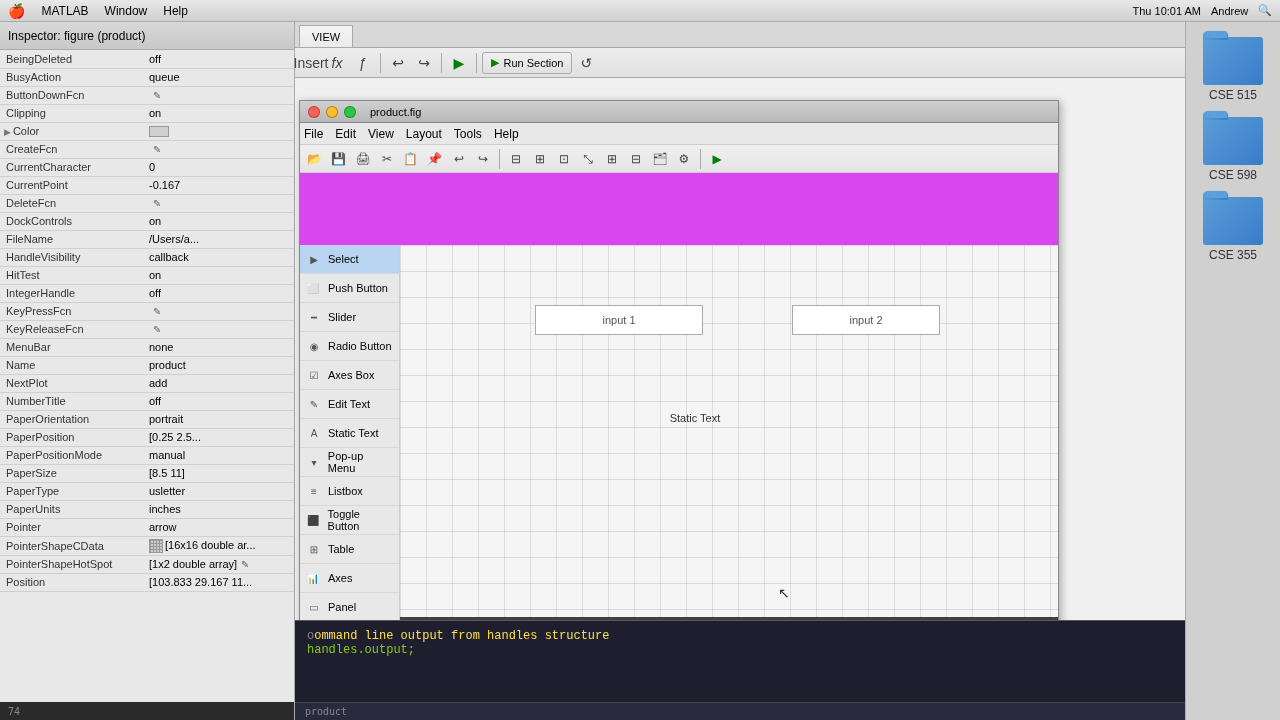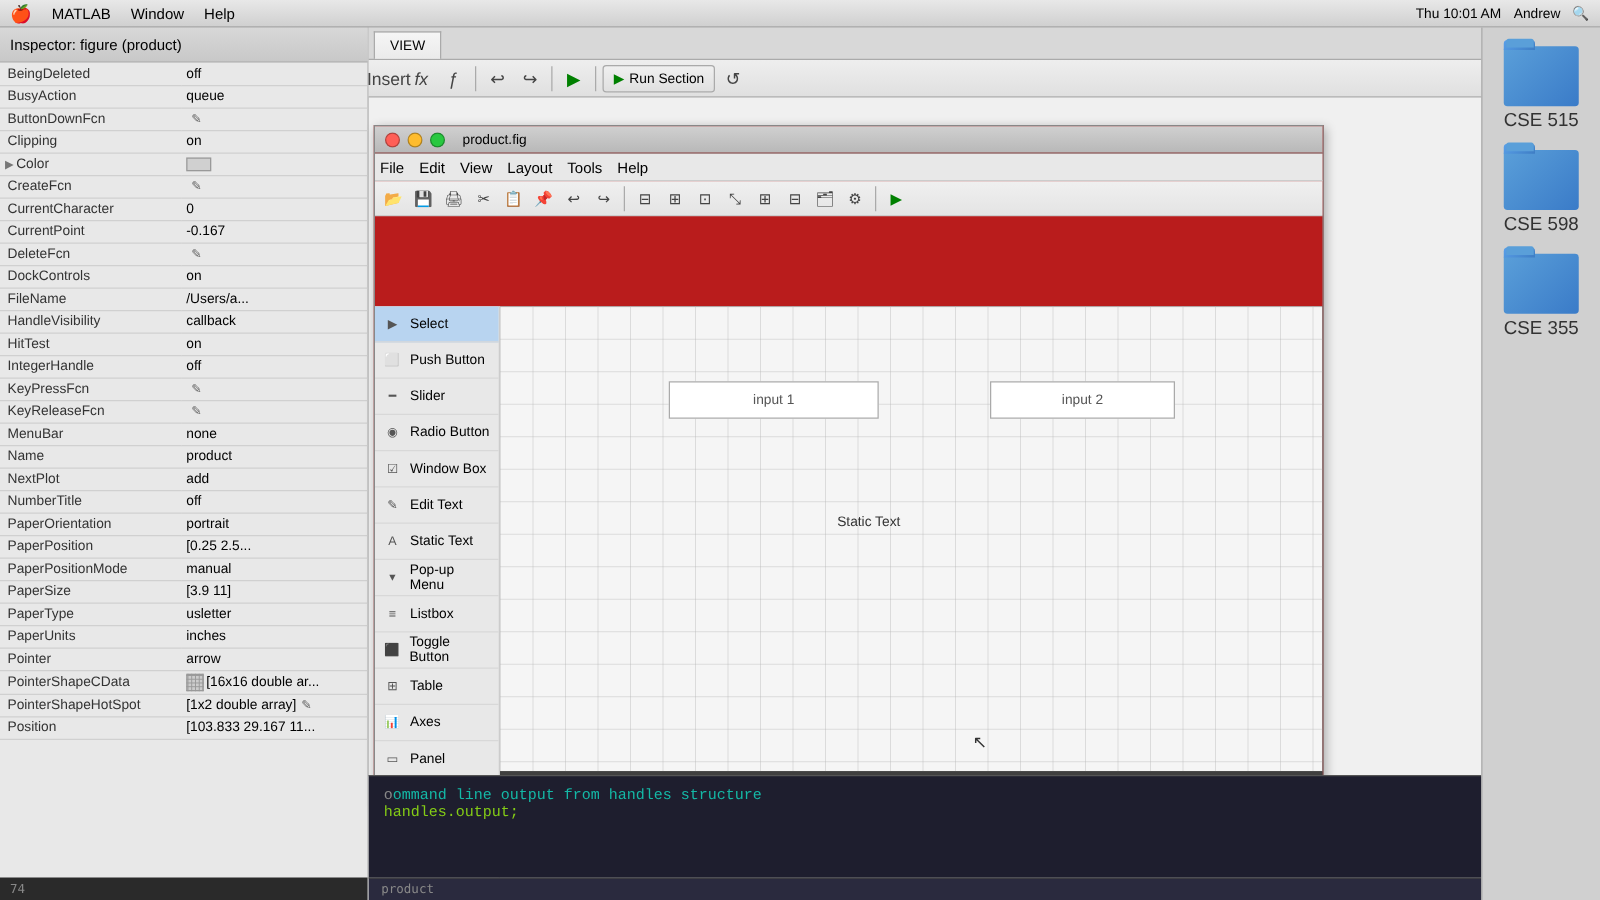--- a/index.html
+++ b/index.html
@@ -65,21 +65,21 @@
     .toolbar-separator { width: 1px; height: 20px; background: #aaa; margin: 0 3px; }
     .run-section-btn {
       height: 22px; padding: 0 8px; background: linear-gradient(to bottom, #f0f0f0, #e0e0e0);
       border: 1px solid #aaa; border-radius: 3px; font-size: 11px; cursor: pointer;
       display: flex; align-items: center; gap: 4px;
     }
 
     
     .fig-window {
       position: absolute; top: 78px; left: 4px; width: 760px; height: 545px;
-      background: #b91c1c; border: 1px solid #888; box-shadow: 2px 2px 8px rgba(0,0,0,0.3);
+      background: #d946ef; border: 1px solid #888; box-shadow: 2px 2px 8px rgba(0,0,0,0.3);
     }
     .fig-titlebar {
       height: 22px; background: linear-gradient(to bottom, #d0d0d0, #b8b8b8);
       display: flex; align-items: center; padding: 0 8px; gap: 6px; font-size: 12px;
       border-bottom: 1px solid #888;
     }
     .fig-btn { width: 12px; height: 12px; border-radius: 50%; border: 1px solid rgba(0,0,0,0.3); }
     .fig-btn-close { background: #ff5f57; }
     .fig-btn-min { background: #febc2e; }
     .fig-btn-max { background: #28c840; }
@@ -171,21 +171,21 @@
       cursor: pointer;
     }
     .folder-icon {
       width: 60px; height: 50px; background: linear-gradient(135deg, #4a90d9, #2e6db4);
       border-radius: 4px 4px 4px 4px; position: relative;
     }
     .folder-icon::before {
       content: ''; position: absolute; top: -5px; left: 0; width: 25px; height: 8px;
       background: linear-gradient(135deg, #5aa0e9, #3e7dc4); border-radius: 3px 3px 0 0;
     }
-    .folder-label { font-size: 15px; color: #333; text-align: center; }
+    .folder-label { font-size: 12px; color: #333; text-align: center; }
 
     
     .line-number-bar {
       position: absolute; bottom: 0; left: 295px; right: 0; height: 18px;
       background: #2a2a3e; border-top: 1px solid #444;
       display: flex; align-items: center; justify-content: space-between;
       padding: 0 10px; font-size: 10px; color: #888;
       font-family: 'Courier New', monospace;
     }
   </style>
@@ -298,21 +298,21 @@
           <tr>
             <td><span style="color:#777;font-size:9px;margin-right:2px;">  </span>PaperPosition</td>
             <td>[0.25 2.5...</td>
           </tr>
           <tr>
             <td><span style="color:#777;font-size:9px;margin-right:2px;">  </span>PaperPositionMode</td>
             <td>manual</td>
           </tr>
           <tr>
             <td><span style="color:#777;font-size:9px;margin-right:2px;">  </span>PaperSize</td>
-            <td>[3.9 11]</td>
+            <td>[8.5 11]</td>
           </tr>
           <tr>
             <td><span style="color:#777;font-size:9px;margin-right:2px;">  </span>PaperType</td>
             <td>usletter</td>
           </tr>
           <tr>
             <td><span style="color:#777;font-size:9px;margin-right:2px;">  </span>PaperUnits</td>
             <td>inches</td>
           </tr>
           <tr>
@@ -419,21 +419,21 @@
           <div class="palette-item">
             <span class="palette-icon">━</span>
             <span>Slider</span>
           </div>
           <div class="palette-item">
             <span class="palette-icon">◉</span>
             <span>Radio Button</span>
           </div>
           <div class="palette-item">
             <span class="palette-icon">☑</span>
-            <span>Window Box</span>
+            <span>Axes Box</span>
           </div>
           <div class="palette-item">
             <span class="palette-icon">✎</span>
             <span>Edit Text</span>
           </div>
           <div class="palette-item">
             <span class="palette-icon">A</span>
             <span>Static Text</span>
           </div>
           <div class="palette-item">
@@ -487,21 +487,21 @@
 
     <div class="fig-statusbar">
       <span>Tag: figure1</span>
       <span>Current Point:  [394, 234]</span>
       <span>Position: [624, 351, 672, 388]</span>
     </div>
   </div>
 
   <div class="code-area" style="position:absolute;bottom:18px;left:0;right:0;height:82px;">
     <div style="color:#ccc;">
-      <span style="color:#888;">o</span><span style="color:#14b8a6;text-align:right;">ommand line output from handles structure</span>
+      <span style="color:#888;">o</span><span style="color:#fde047;text-align:right;">ommand line output from handles structure</span>
     </div>
     <div style="color:#ccc;">
       <span style="color:#84cc16;">handles.output;</span>
     </div>
   </div>
 
   <div class="line-number-bar" style="position:absolute;bottom:0;left:0;right:0;height:18px;background:#2a2a3e;border-top:1px solid #444;display:flex;align-items:center;justify-content:space-between;padding:0 10px;font-size:10px;color:#888;font-family:monospace;">
     <span>product</span>
     <span>
       Ln <span>74</span>

